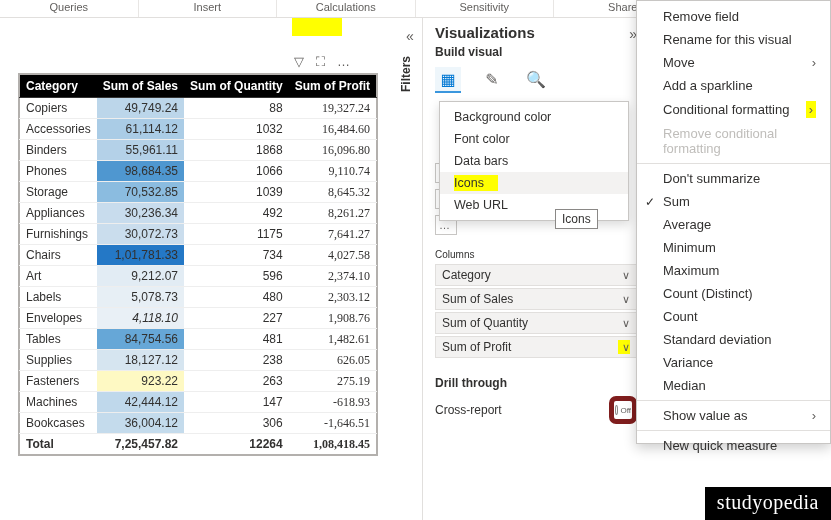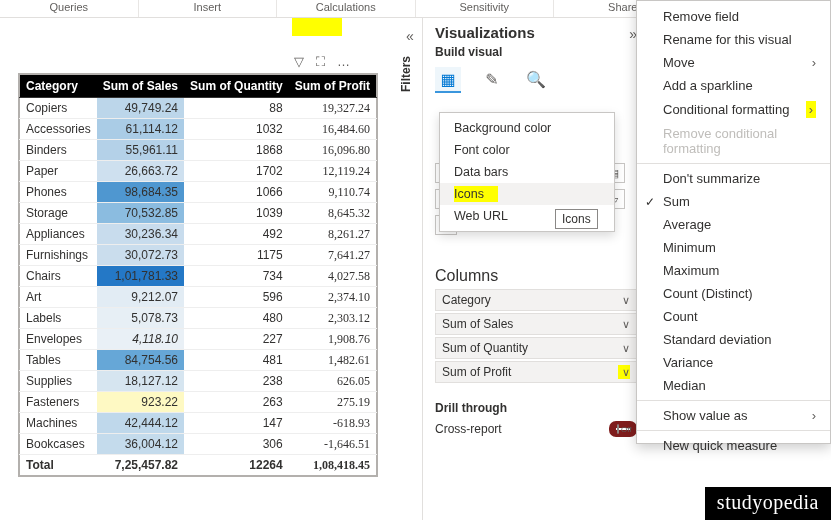--- a/index.html
+++ b/index.html
@@ -126,54 +126,54 @@
     width: 195px;
   }
   .viz-gallery span {
     width: 22px; height: 20px;
     border: 1px solid #c8c6c4;
     display: flex; align-items: center; justify-content: center;
     font-size: 11px;
     color:#605e5c;
   }
   .gallery-dots { width:100%; letter-spacing:3px; color:#605e5c; }
-  .section-label { font-size:16px; color:#323130; margin-top:32px; }
+  .section-label { font-size:10px; color:#323130; margin-top:14px; }
   .field-well {
     margin-top:4px;
     display:flex; flex-direction:column; gap:2px;
   }
   .well-item {
     background:#f3f2f1;
     border:1px solid #e1dfdd;
     padding:3px 6px;
     font-size:12px;
     display:flex; justify-content:space-between; align-items:center;
   }
   .well-item .chev { font-size:11px; color:#605e5c; }
   .well-item.hl { background: #ffff00; }
   .well-item.hl .chev-wrap { background:#ffff00; padding-left:4px; }
   .drill { margin-top:18px; font-size:12px; font-weight:600; }
   .crossrep { display:flex; justify-content:space-between; align-items:center; font-size:12px; margin-top:6px; }
   .toggle {
-    width:28px; height:14px;
-    border:7px solid #7f1d1d;
+    width:28px; height:28px;
+    border:5px solid #7f1d1d;
     border-radius:7px;
     display:flex; align-items:center;
     padding:1px;
     font-size:8px;
     color:#605e5c;
   }
   .toggle .knob {
     width:10px;height:10px;border:1px solid #8a8886;border-radius:50%;background:#fff;
   }
   
   .submenu {
     position: absolute;
-    left: 439px; top: 112px;
-    width: 176px;
+    left: 439px; top: 101px;
+    width: 190px;
     background: #fff;
     border: 1px solid #c8c6c4;
     box-shadow: 0 4px 10px rgba(0,0,0,0.15);
     padding: 4px 0;
     z-index: 50;
   }
   .submenu .mi {
     padding: 4px 14px;
     font-size: 12.5px;
   }
@@ -268,26 +268,20 @@
               <td>Accessories</td>
               <td style="background: rgb(170, 204, 230);">61,114.12</td>
               <td>1032</td>
               <td>16,484.60</td>
             </tr>
             <tr>
               <td>Binders</td>
               <td style="background: rgb(180, 209, 232);">55,961.11</td>
               <td>1868</td>
               <td>16,096.80</td>
-            </tr>
-            <tr>
-              <td>Paper</td>
-              <td style="background: rgb(206, 224, 239);">26,663.72</td>
-              <td>1702</td>
-              <td>12,119.24</td>
             </tr>
             <tr>
               <td>Phones</td>
               <td style="background: rgb(79, 151, 208);">98,684.35</td>
               <td>1066</td>
               <td>9,110.74</td>
             </tr>
             <tr>
               <td>Storage</td>
               <td style="background: rgb(139, 188, 224);">70,532.85</td>

